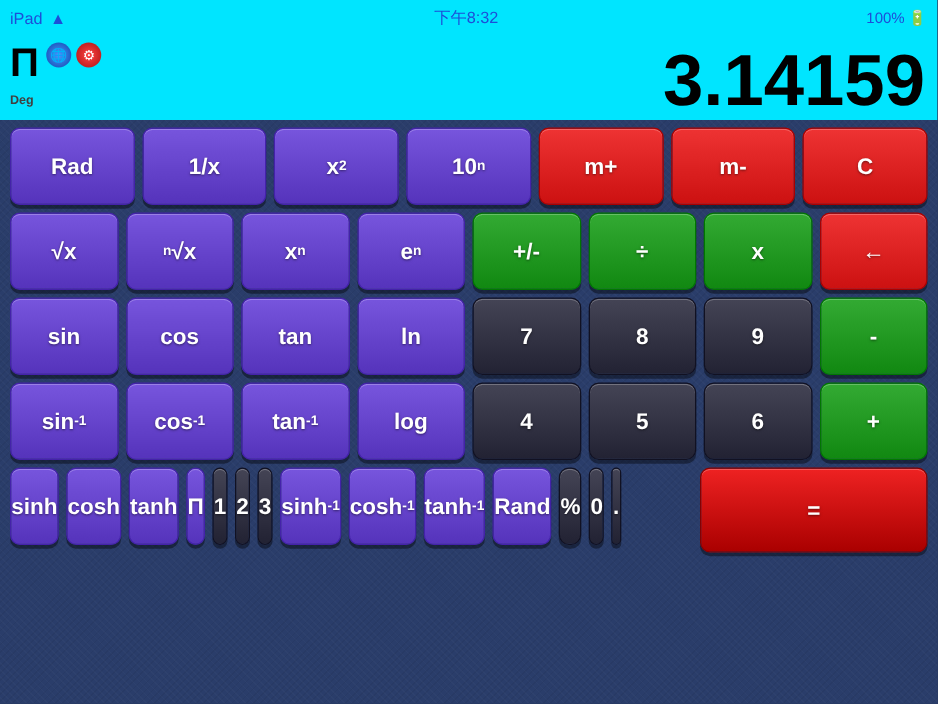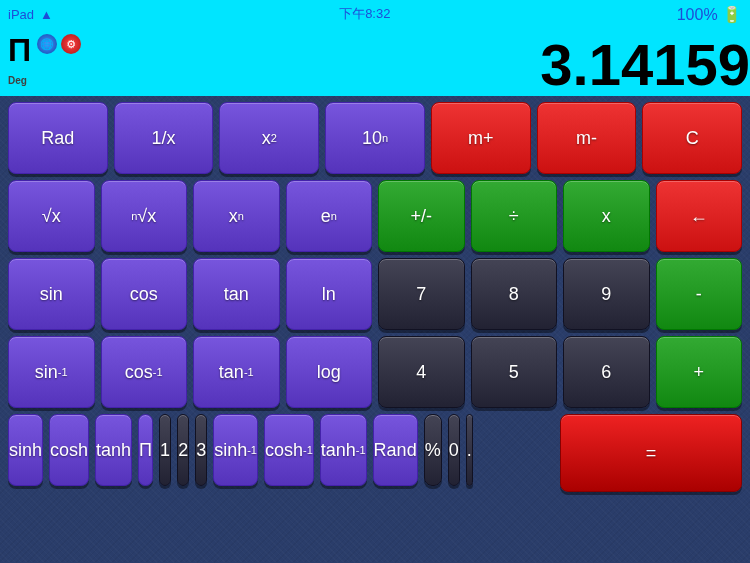--- a/index.html
+++ b/index.html
@@ -16,41 +16,41 @@
       background: #00e5ff;
       height: 28px;
       display: flex;
       align-items: center;
       justify-content: space-between;
       padding: 0 8px;
       font-size: 13px;
       color: #1d4ed8;
     }
     .status-left { display: flex; align-items: center; gap: 6px; }
-    .status-right { font-size: 16px; }
+    .status-right { font-size: 12px; }
 
     
     #display-area {
       background: #00e5ff;
       height: 68px;
       display: flex;
       align-items: flex-start;
       padding: 2px 8px 0 8px;
       position: relative;
     }
     #display-pi {
       font-size: 32px;
       color: #000;
       font-weight: bold;
       line-height: 1;
       padding-top: 2px;
     }
     #display-number {
       position: absolute;
-      right: 0;
+      right: 10px;
       bottom: 2px;
       font-size: 58px;
       font-weight: bold;
       color: #000;
       line-height: 1;
     }
     #deg-label {
       position: absolute;
       left: 8px;
       bottom: 10px;
@@ -82,25 +82,25 @@
 
     .btn-row {
       display: flex;
       gap: 6px;
       margin-bottom: 6px;
     }
 
     
     .btn {
       flex: 1;
-      height: 72px;
+      height: 62px;
       border-radius: 8px;
       border: none;
       font-size: 18px;
-      font-weight: normal;
+      font-weight: bold;
       color: white;
       cursor: pointer;
       display: flex;
       align-items: center;
       justify-content: center;
       text-align: center;
       position: relative;
       text-shadow: 0 1px 2px rgba(0,0,0,0.5);
       box-shadow: 0 3px 0 rgba(0,0,0,0.4), inset 0 1px 0 rgba(255,255,255,0.25);
     }

